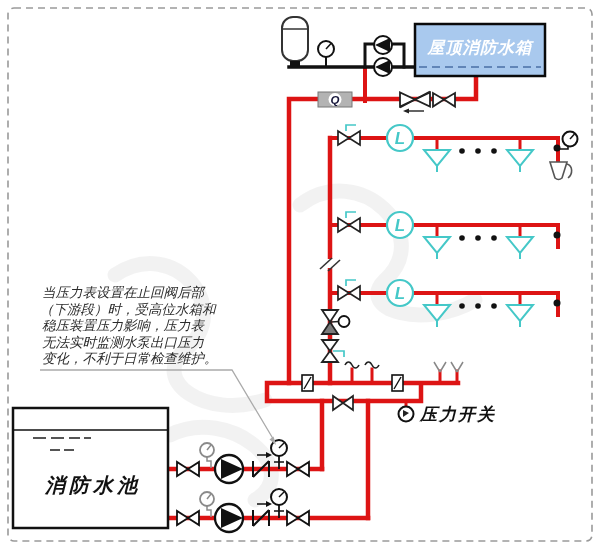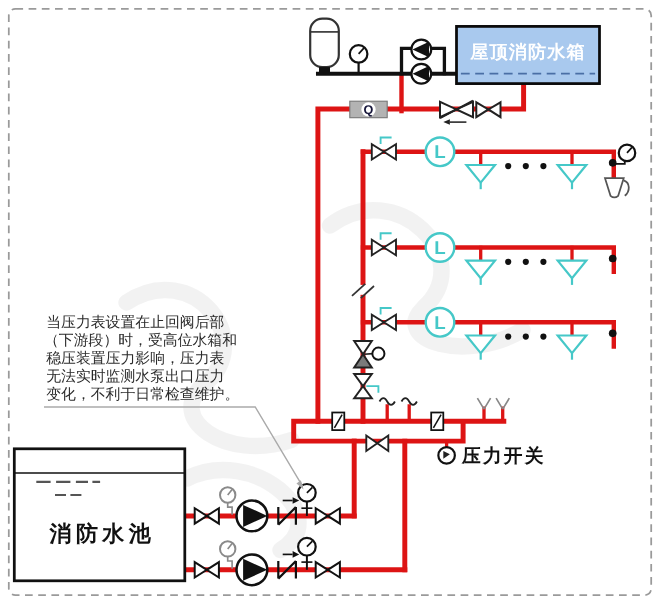--- a/index.html
+++ b/index.html
@@ -1,17 +1,17 @@
 <!DOCTYPE html>
 <html><head>
 <meta charset="utf-8">
 <style>
   html,body{margin:0;padding:0;background:#fff;}
   #stage{position:relative;width:600px;height:549px;background:#ffffff;overflow:hidden;
-         font-family:"Liberation Sans",sans-serif;}
+         font-family:"Liberation Sans",sans-serif;font-style:italic;}
   svg{position:absolute;left:0;top:0;}
   svg text{font-family:"Liberation Sans",sans-serif;}
   .lbl-tank{font-size:16.5px;font-weight:bold;fill:#ffffff;letter-spacing:1px;}
   .lbl-pool{font-size:20px;font-weight:bold;fill:#111111;letter-spacing:4px;}
   .lbl-ps{font-size:17px;font-weight:bold;fill:#111111;letter-spacing:2px;}
   .lbl-q{font-size:11.5px;font-weight:bold;fill:#16163a;}
   .lbl-l{font-size:17px;font-weight:bold;fill:#45c8c8;}
   .ann{font-size:13.5px;fill:#2b2b2b;}
 </style>
 </head>

